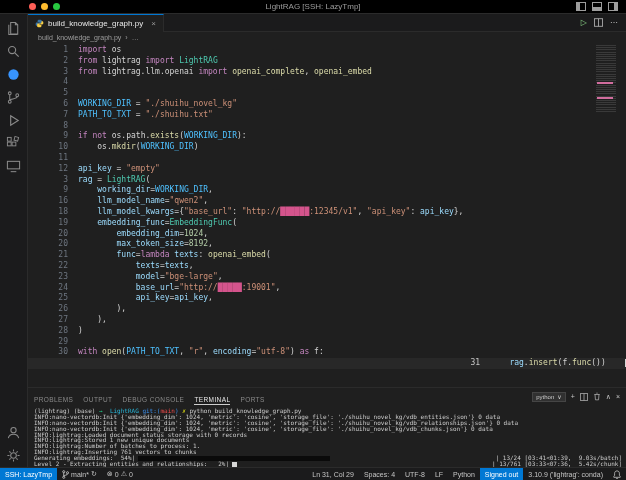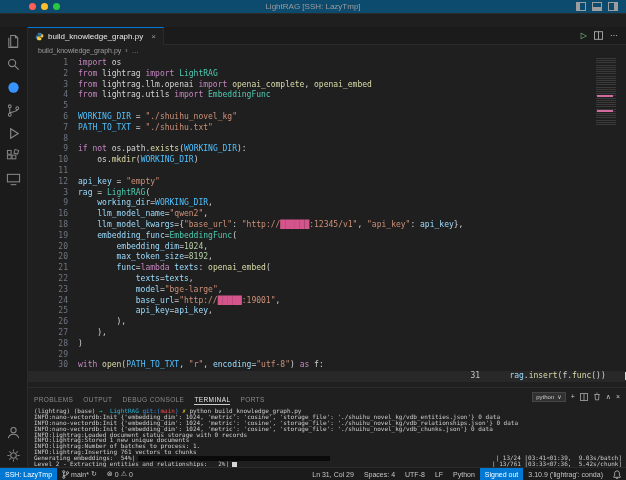--- a/index.html
+++ b/index.html
@@ -1,30 +1,30 @@
 <!DOCTYPE html>
 <html><head>
 <meta charset="utf-8">
 <style>
   * { margin:0; padding:0; box-sizing:border-box; }
   html,body { width:626px; height:480px; overflow:hidden; background:#1f1f1f;
               font-family:"Liberation Sans", sans-serif; }
   .window { width:626px; height:480px; display:flex; flex-direction:column; background:#1f1f1f; }
 
   
-  .titlebar { flex:0 0 14px; background:#0c4a6e; border-bottom:1px solid #2b2b2b;
+  .titlebar { flex:0 0 14px; background:#000000; border-bottom:1px solid #2b2b2b;
               display:flex; align-items:center; position:relative;padding-left:22px; }
   .traffic { display:flex; gap:5px; padding-left:7px; z-index:2; }
   .tdot { width:7px; height:7px; border-radius:50%; }
   .tdot.r{background:#ff5f57}.tdot.y{background:#febc2e}.tdot.g{background:#28c840}
   .title-text { position:absolute; left:0; right:0; text-align:center; font-size:8px; color:#9d9d9d; }
   .titlebar-icons { margin-left:auto; display:flex; gap:6px; padding-right:8px; z-index:2; }
 
   
-  .main { flex:1; display:flex; min-height:0;margin-top:13px; }
+  .main { flex:1; display:flex; min-height:0; }
   .activitybar { flex:0 0 28px; background:#1b1b1c; border-right:1px solid #2b2b2b;
                  display:flex; flex-direction:column; align-items:center; padding-top:3px; }
   .ab-icon { width:26px; height:23px; display:flex; align-items:center; justify-content:center; }
   .ab-spacer { flex:1; }
   .workbench { flex:1; display:flex; flex-direction:column; min-width:0; }
 
   
   .tabbar { flex:0 0 18px; background:#1b1b1c; display:flex; align-items:stretch; }
   .tab { display:flex; align-items:center; gap:4px; padding:0 7px; background:#1f1f1f;
          border-right:1px solid #2b2b2b; border-top:1px solid #0078d4; font-size:8px; color:#e8e8e8; }
@@ -209,21 +209,20 @@
             <div class="code-row">
               <span class="ln">2</span>
               <span class="code"><span class="c-kw">from</span><span class="c-plain"> lightrag </span><span class="c-kw">import</span><span class="c-type"> LightRAG</span></span>
             </div>
             <div class="code-row">
               <span class="ln">3</span>
               <span class="code"><span class="c-kw">from</span><span class="c-plain"> lightrag.llm.openai </span><span class="c-kw">import</span><span class="c-fn"> openai_complete</span><span class="c-plain">,</span><span class="c-fn"> openai_embed</span></span>
             </div>
             <div class="code-row">
               <span class="ln">4</span>
-              <span class="code"><span class="c-kw">from</span><span class="c-plain"> lightrag.utils </span><span class="c-kw">import</span><span class="c-type"> EmbeddingFunc</span></span>
             </div>
             <div class="code-row">
               <span class="ln">5</span>
               <span class="code"></span>
             </div>
             <div class="code-row">
               <span class="ln">6</span>
               <span class="code"><span class="c-const">WORKING_DIR</span><span class="c-plain"> = </span><span class="c-str">"./shuihu_novel_kg"</span></span>
             </div>
             <div class="code-row">

